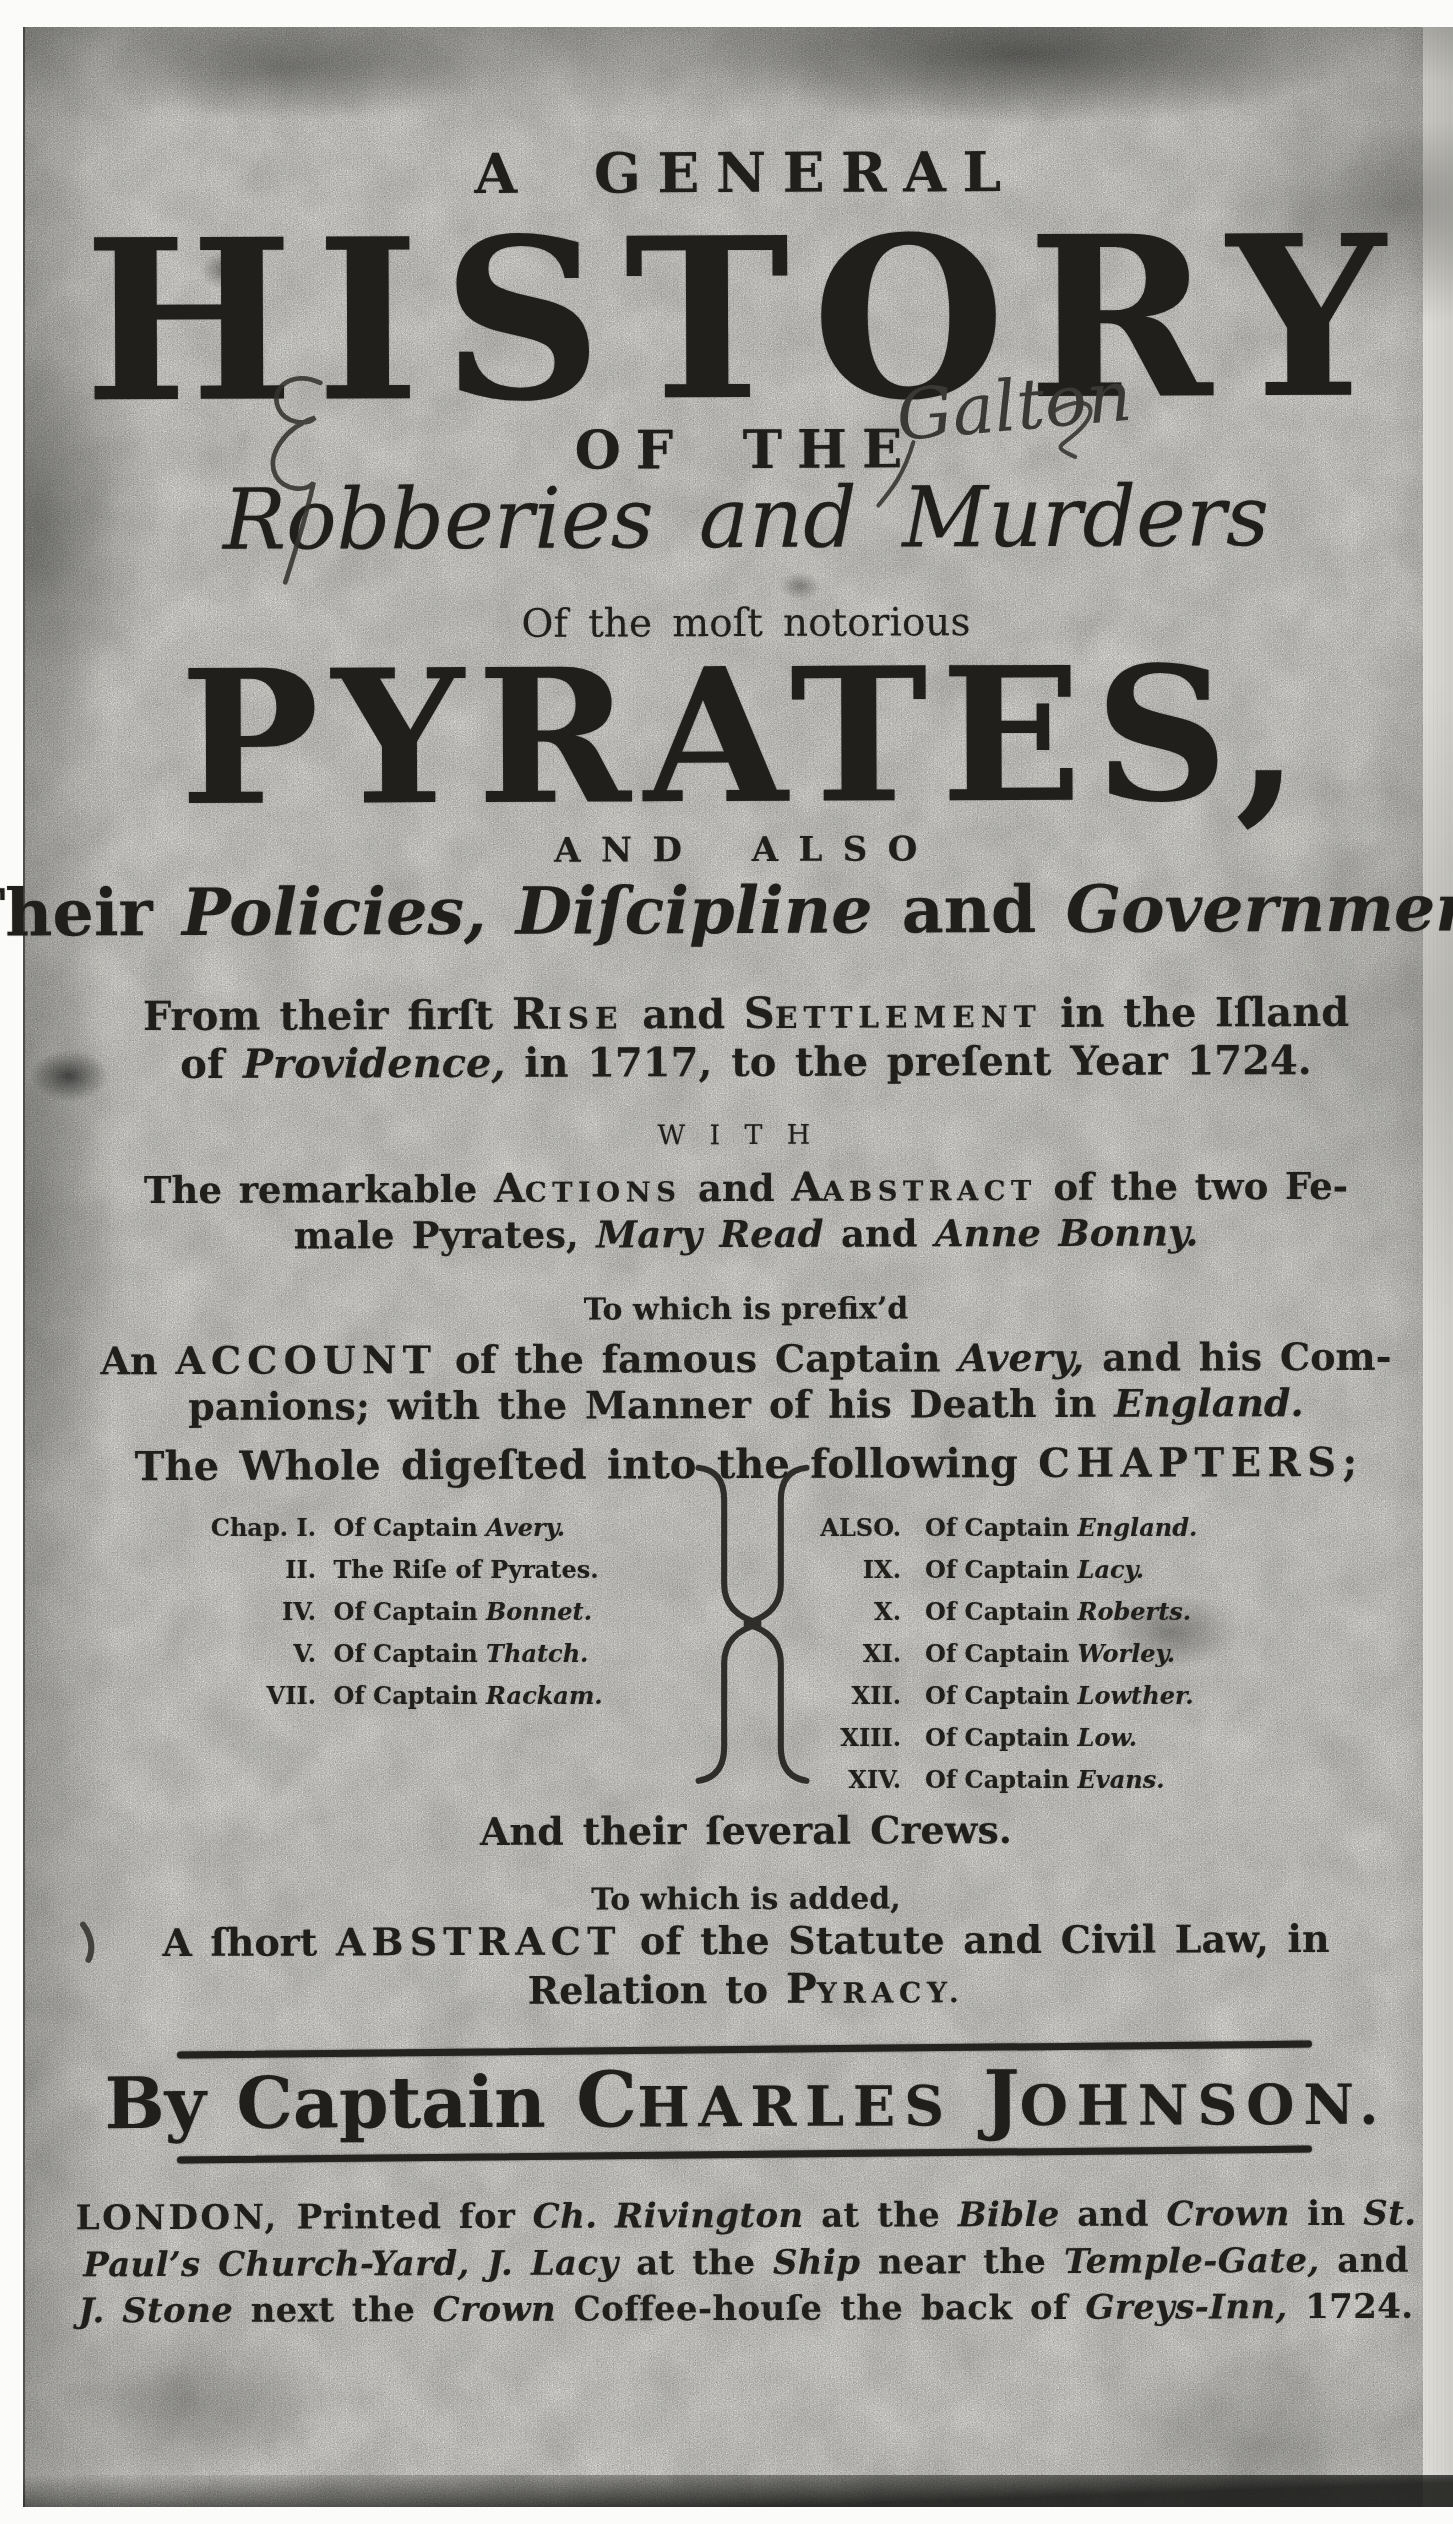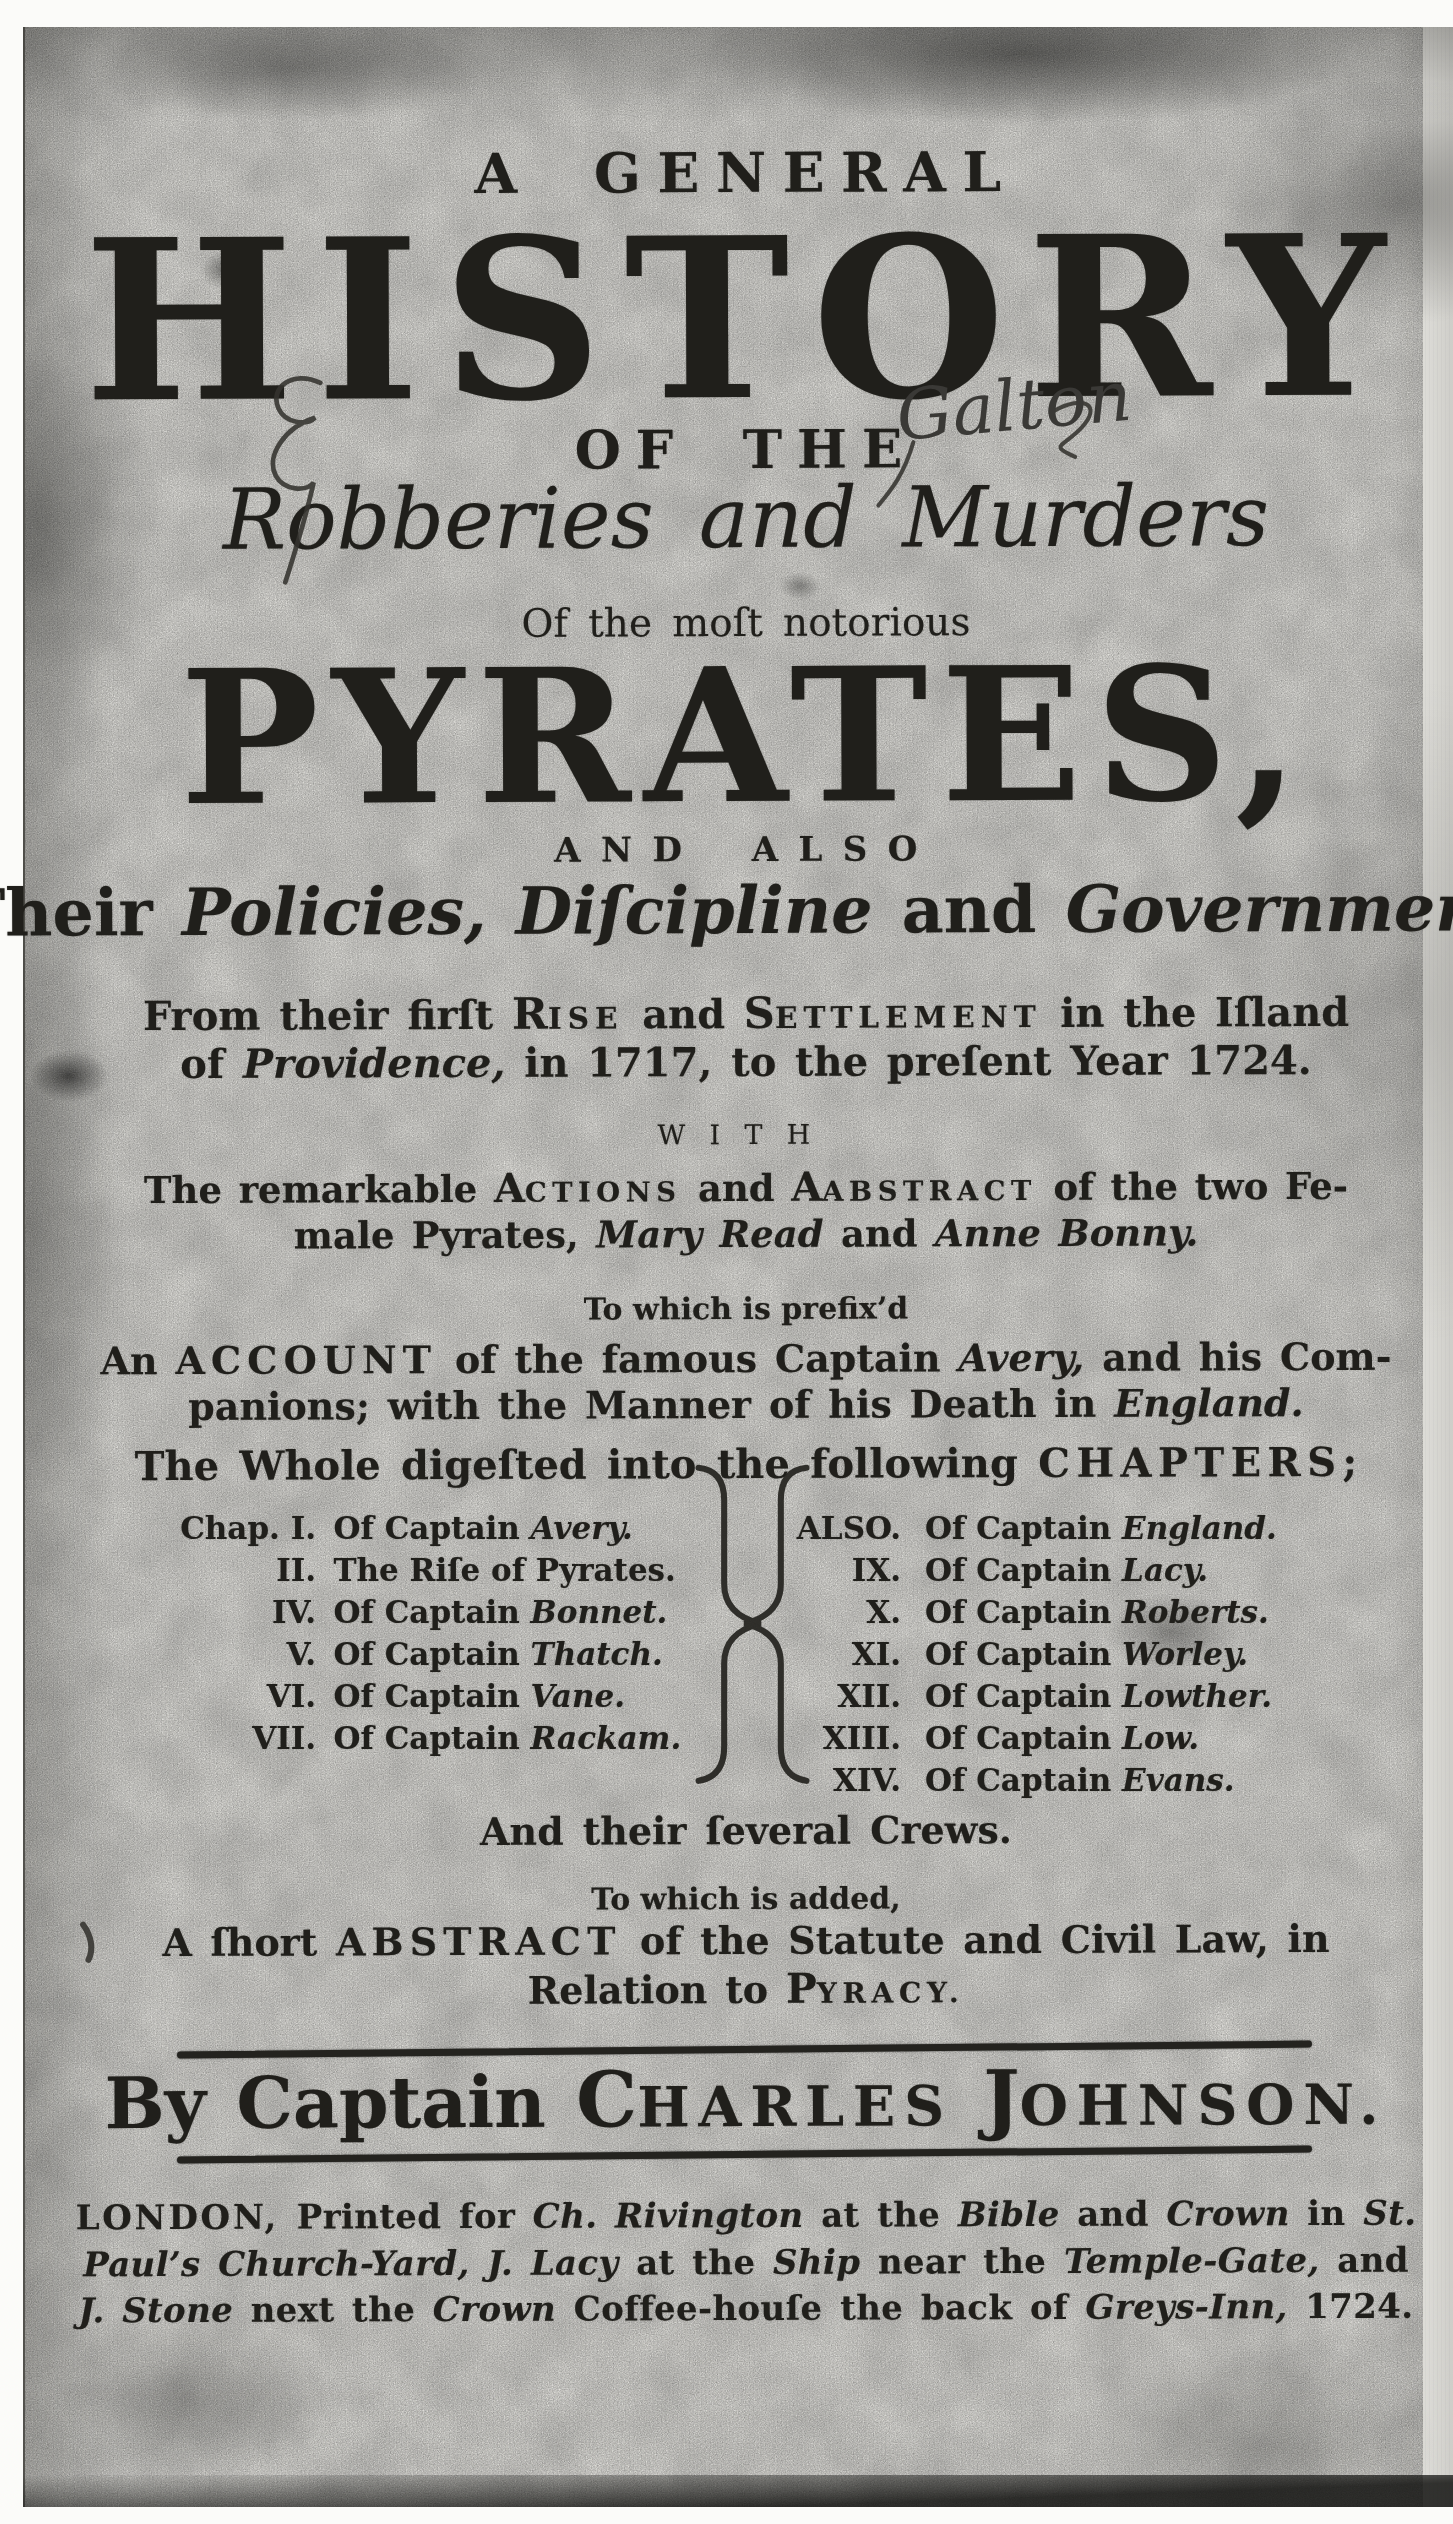--- a/index.html
+++ b/index.html
@@ -53,21 +53,21 @@
   .l-policies{top:848px;font-size:65px;word-spacing:.1em;font-weight:bold;line-height:1.1;}
   .l-rise{top:960px;font-size:40px;word-spacing:.12em;font-weight:bold;}
   .l-providence{top:1011px;font-size:40px;word-spacing:.12em;font-weight:bold;}
   .l-with{top:1092px;font-size:27px;letter-spacing:.9em;font-weight:normal;}
   .l-remarkable{top:1136px;font-size:37px;word-spacing:.1em;font-weight:bold;}
   .l-female{top:1185px;font-size:37px;word-spacing:.12em;font-weight:bold;}
   .l-prefixd{top:1264px;font-size:30px;font-weight:bold;}
   .l-account{top:1309px;font-size:38px;word-spacing:.12em;font-weight:bold;}
   .l-panions{top:1355px;font-size:38px;word-spacing:.12em;font-weight:bold;}
   .l-digested{top:1413px;font-size:40px;word-spacing:.16em;font-weight:bold;}
-  .chap-col{position:absolute;top:1480px;font-size:31px;font-weight:bold;color:#201f1b;
+  .chap-col{position:absolute;top:1480px;font-size:24px;font-weight:bold;color:#201f1b;
             text-shadow:0 0 1.3px rgba(35,34,30,.4);}
   .chap-col .crow{height:42px;line-height:42px;white-space:pre;}
   .col-left{left:94px;}
   .col-right{left:711px;}
   .col-left .num{display:inline-block;width:197px;text-align:right;margin-right:17.5px;}
   .col-right .num{display:inline-block;width:165px;text-align:right;margin-right:24px;}
   .l-crews{top:1781px;font-size:38px;word-spacing:.15em;font-weight:bold;}
   .l-added{top:1854px;font-size:30px;font-weight:bold;}
   .l-abstract1{top:1891px;font-size:38px;word-spacing:.14em;font-weight:bold;}
   .l-abstract2{top:1937px;font-size:38px;word-spacing:.12em;font-weight:bold;}
@@ -134,21 +134,20 @@
 
       <div class="line l-panions"><span class="seg rm">panions; with the Manner of his Death in </span><span class="seg it">England.</span></div>
 
       <div class="line l-digested"><span class="seg rm">The Whole digeſted into the following </span><span class="seg caps">CHAPTERS</span><span class="seg rm">;</span></div>
 
       <div class="chap-col col-left">
         <div class="crow"><span class="num">Chap. I.</span><span><span class="seg rm">Of Captain </span><span class="seg it">Avery.</span></span></div>
         <div class="crow"><span class="num">II.</span><span><span class="seg rm">The Riſe of Pyrates.</span></span></div>
         <div class="crow"><span class="num">IV.</span><span><span class="seg rm">Of Captain </span><span class="seg it">Bonnet.</span></span></div>
         <div class="crow"><span class="num">V.</span><span><span class="seg rm">Of Captain </span><span class="seg it">Thatch.</span></span></div>
-        <div class="crow"><span class="num">VI.</span><span><span class="seg rm">Of Captain </span><span class="seg it">Vane.</span></span></div>
         <div class="crow"><span class="num">VII.</span><span><span class="seg rm">Of Captain </span><span class="seg it">Rackam.</span></span></div>
       </div>
 
       <div class="chap-col col-right">
         <div class="crow"><span class="num">ALSO.</span><span><span class="seg rm">Of Captain </span><span class="seg it">England.</span></span></div>
         <div class="crow"><span class="num">IX.</span><span><span class="seg rm">Of Captain </span><span class="seg it">Lacy.</span></span></div>
         <div class="crow"><span class="num">X.</span><span><span class="seg rm">Of Captain </span><span class="seg it">Roberts.</span></span></div>
         <div class="crow"><span class="num">XI.</span><span><span class="seg rm">Of Captain </span><span class="seg it">Worley.</span></span></div>
         <div class="crow"><span class="num">XII.</span><span><span class="seg rm">Of Captain </span><span class="seg it">Lowther.</span></span></div>
         <div class="crow"><span class="num">XIII.</span><span><span class="seg rm">Of Captain </span><span class="seg it">Low.</span></span></div>

